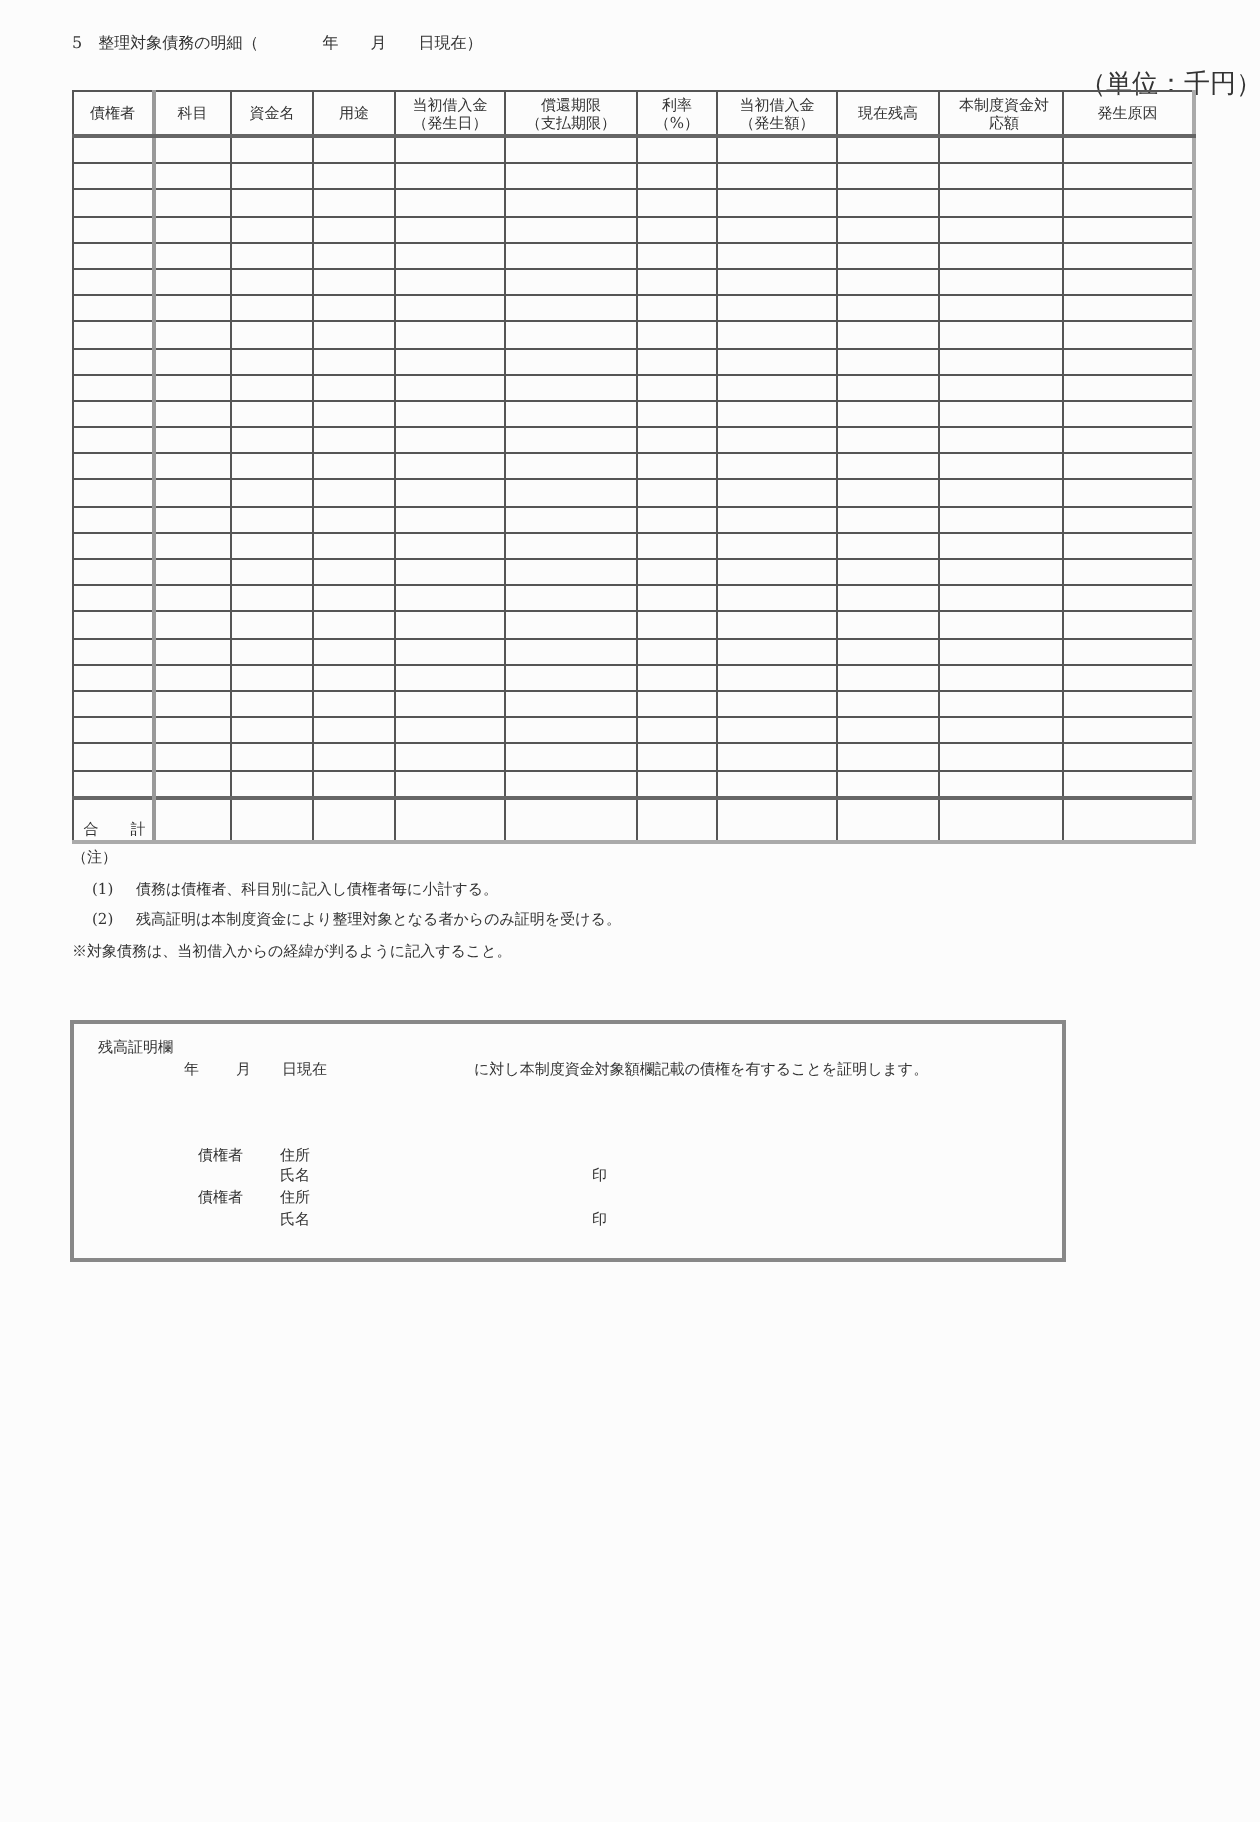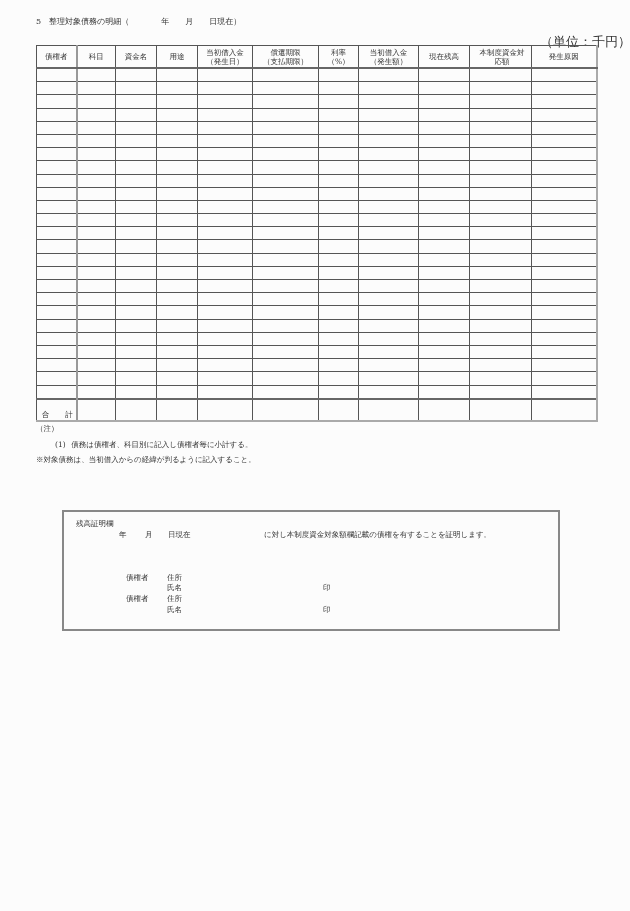--- a/index.html
+++ b/index.html
@@ -16,24 +16,24 @@
   table.main tbody td { height:12.2px; }
   table.main tr.total td { height:19px; border-top:2px solid #666; }
   table.main td.c1, table.main th.c1 { border-right:2px solid #999; }
   table.main .last { border-right:2px solid #aaa; }
   table.main tr.total td { border-bottom:2px solid #aaa; }
   .total-label { text-align:left; vertical-align:bottom; padding:0 0 1px 2px !important;
                  letter-spacing:0; }
   .total-label span { display:inline-block; }
   .hdr-left { text-align:right; padding-left:3px !important; }
   .notes { left:36px; top:421px; font-size:7.5px; line-height:15.5px; }
-  .notes .ind { padding-left:10px;text-align:center; }
+  .notes .ind { padding-left:10px; }
   .notes .ind span.n { display:inline-block; width:22px; }
   .box { left:35px; top:510px; width:494px; height:117px; border:2px solid #888;
-         box-sizing:content-box; font-size:7.5px;margin-left:27px; }
+         box-sizing:content-box; font-size:7.5px; }
   .box .t { position:absolute; white-space:pre; }
 </style>
 </head>
 <body>
 
 <div class="abs title">5　整理対象債務の明細（　　　　年　　月　　日現在）</div>
 <div class="abs unit">（単位：千円）</div>
 
 <table class="main">
   <colgroup>
@@ -429,20 +429,21 @@
         <td></td>
         <td></td>
         <td class="last"></td>
       </tr>
     </tbody>
 </table>
 
 <div class="abs notes">
   <div>（注）</div>
   <div class="ind"><span class="n">(1)</span><span>債務は債権者、科目別に記入し債権者毎に小計する。</span></div>
+  <div class="ind"><span class="n">(2)</span><span>残高証明は本制度資金により整理対象となる者からのみ証明を受ける。</span></div>
   <div>※対象債務は、当初借入からの経緯が判るように記入すること。</div>
 </div>
 
 <div class="abs box">
   <span class="t" style="left:12px;top:7px">残高証明欄</span>
   <span class="t" style="left:55px;top:18px">年</span>
   <span class="t" style="left:81px;top:18px">月</span>
   <span class="t" style="left:104px;top:18px">日現在</span>
   <span class="t" style="left:200px;top:18px">に対し本制度資金対象額欄記載の債権を有することを証明します。</span>
 

